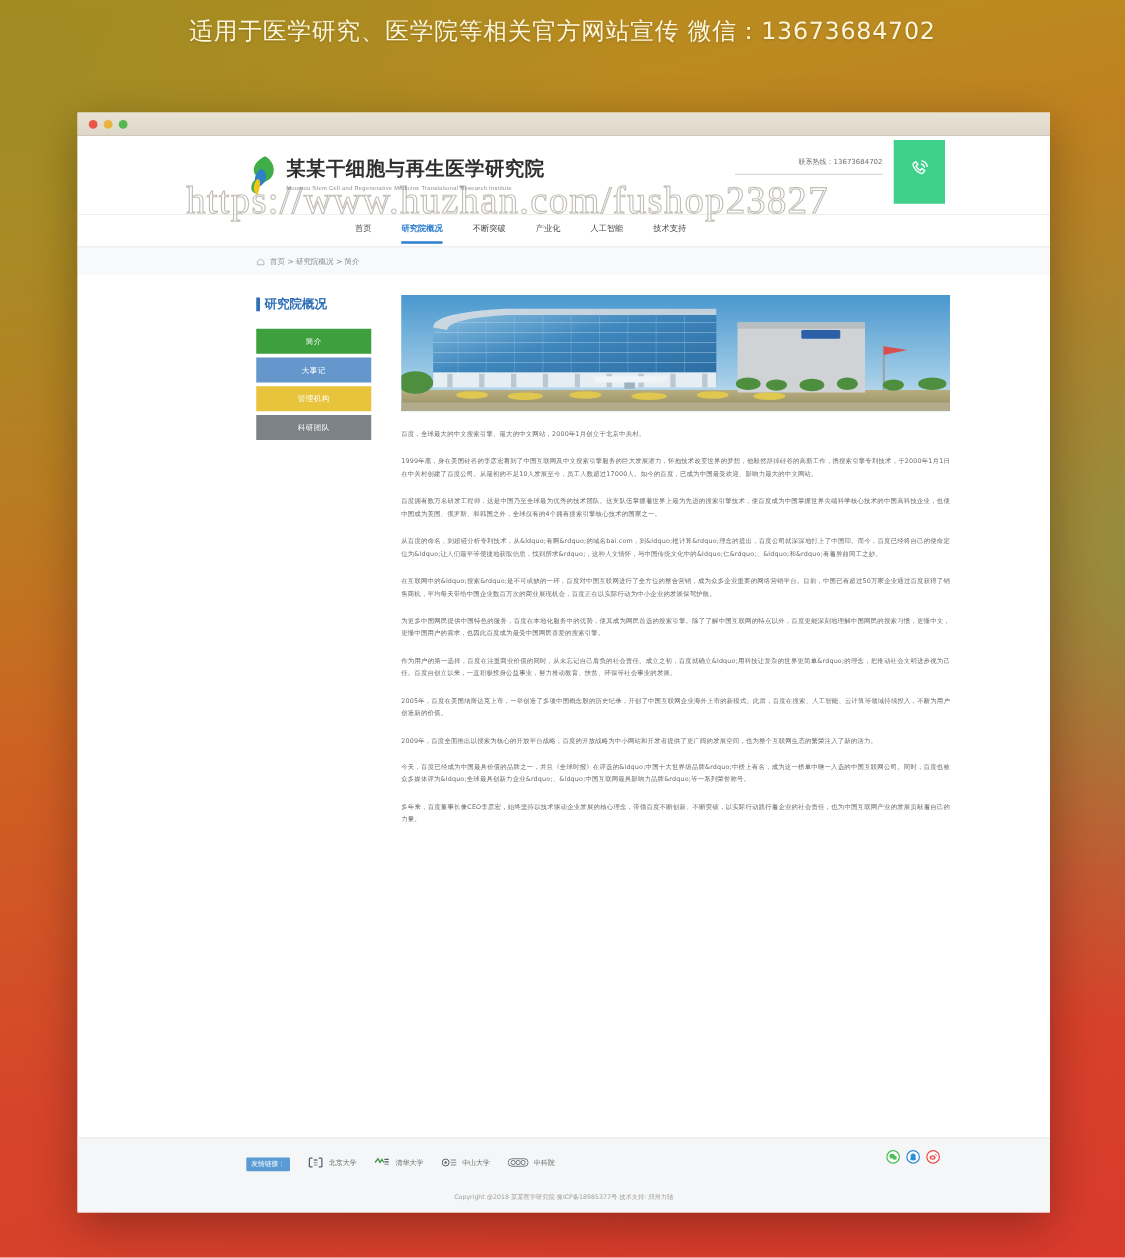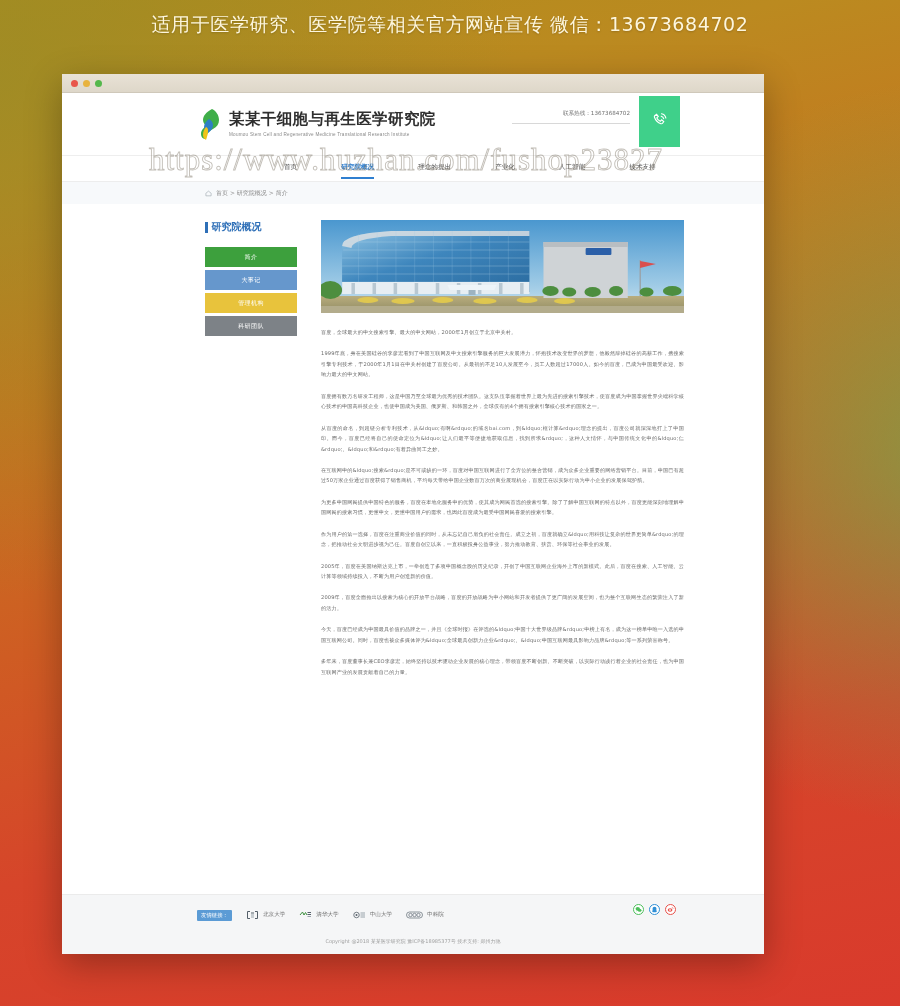--- a/index.html
+++ b/index.html
@@ -23,22 +23,22 @@
   }
   .banner-text {
     color: #fdf6dd; font-size: 19px; letter-spacing: 0.6px;
     font-family: "DejaVu Sans", sans-serif;
     text-shadow: 0 1px 2px rgba(0,0,0,0.18);
     white-space: nowrap;
   }
 
   
   .browser {
-    position: absolute; left: 62px; top: 74px;
-    width: 702px; height: 880px;
+    position: absolute; left: 62px; top: 90px;
+    width: 778px; height: 880px;
     background: #ffffff;
     box-shadow: 0 10px 34px rgba(0,0,0,0.3);
     overflow: hidden;
   }
   .titlebar {
     height: 19px; width: 100%;
     background: linear-gradient(180deg, #e8e2d6 0%, #ded7c9 100%);
     border-bottom: 1px solid #cfc8ba;
     display: flex; align-items: center; padding-left: 9px; gap: 5px;
   }
@@ -82,21 +82,21 @@
   }
   .phone-box {
     position: absolute; right: 84px; top: 3px;
     width: 41px; height: 51px; background: #3fd08a;
     display: flex; align-items: center; justify-content: center;
   }
 
   
   .site-nav {
     height: 26px; border-top: 1px solid #eeeeee; background: #fff;
-    display: flex; align-items: center; padding-left: 222px; gap: 44px;
+    display: flex; align-items: center; padding-left: 222px; gap: 24px;
   }
   .nav-item {
     font-size: 6.6px; color: #4a4a4a; white-space: nowrap;
     font-family: "DejaVu Sans", sans-serif; position: relative; padding-bottom: 3px;
   }
   .nav-item.active { color: #2f7fd0; font-weight: bold; }
   .nav-item.active::after {
     content: ""; position: absolute; left: 0; right: 0; bottom: -4px;
     height: 2px; background: #2f7fd0;
   }
@@ -228,21 +228,21 @@
             <path d="M14 3.6c2.9.6 5.2 2.9 5.8 5.8"></path>
             <path d="M13.6 6.9c1.6.4 2.9 1.7 3.3 3.3"></path>
           </svg>
         </span>
       </div>
     </div>
 
     <div class="site-nav">
       <a class="nav-item">首页</a>
       <a class="nav-item active">研究院概况</a>
-      <a class="nav-item">理念的提出</a>
+      <a class="nav-item">不断突破</a>
       <a class="nav-item">产业化</a>
       <a class="nav-item">人工智能</a>
       <a class="nav-item">技术支持</a>
     </div>
 
     <div class="crumb-bar">
       <span class="crumb-home-icon">
         <svg width="7" height="7" viewBox="0 0 12 12" fill="none" stroke="#9aa3ab" stroke-width="1">
           <path d="M1.5 5.5L6 2l4.5 3.5V10H1.5z"></path>
         </svg>

